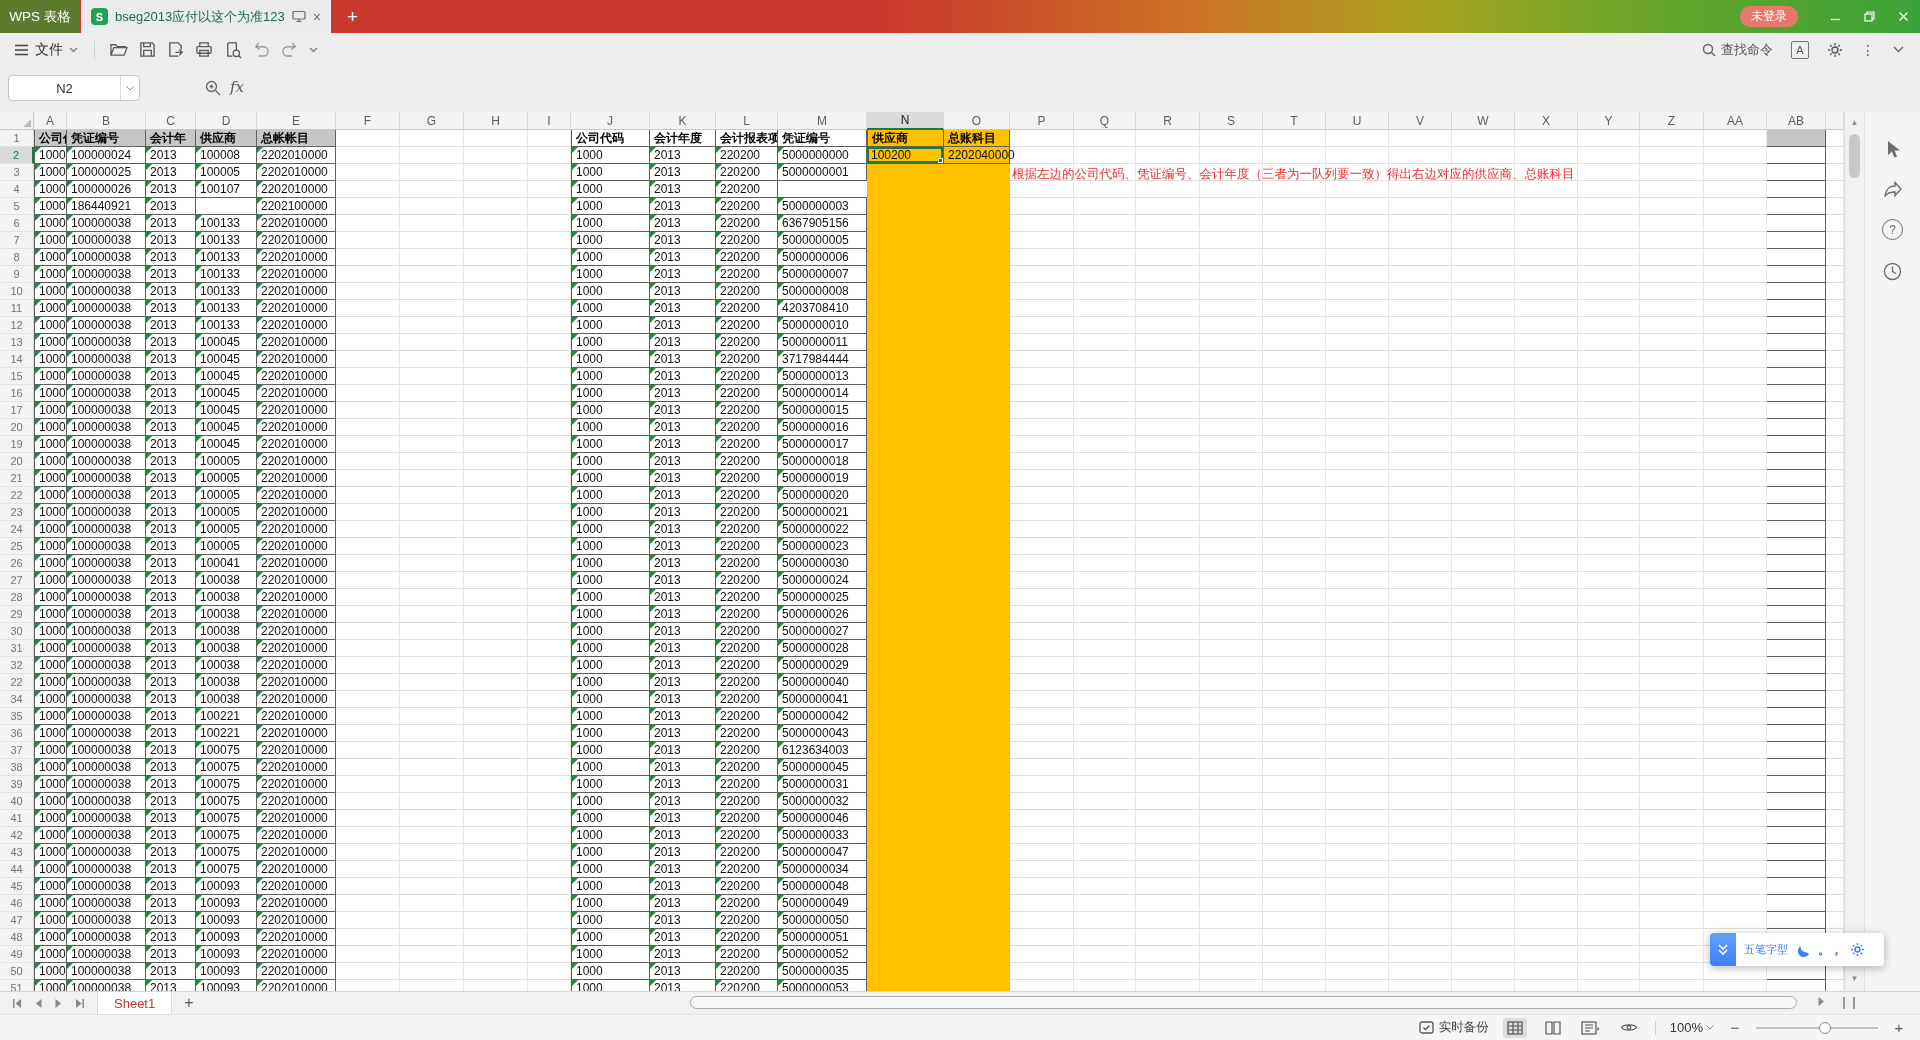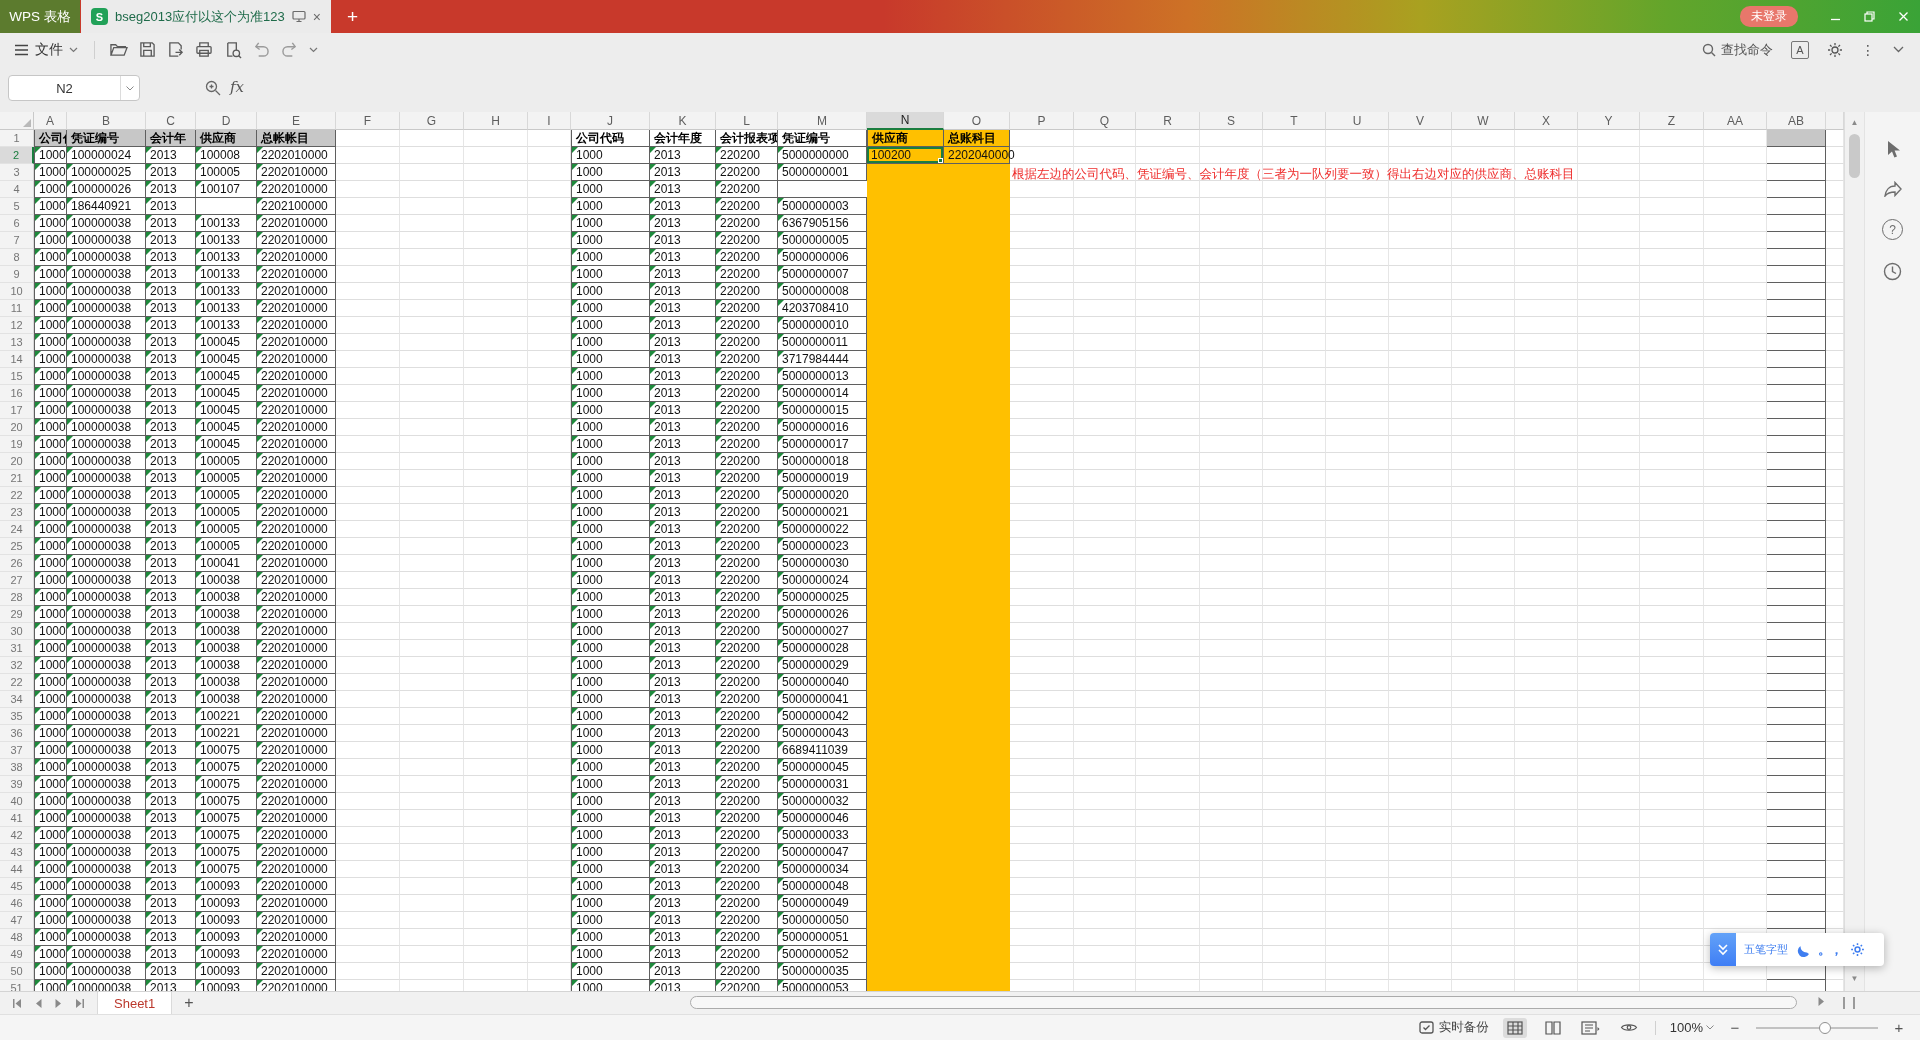--- a/index.html
+++ b/index.html
@@ -1446,21 +1446,21 @@
       <div class="g-cell dark tri" style="width: 50px;">2013</div>
       <div class="g-cell dark tri" style="width: 61px;">100075</div>
       <div class="g-cell dark tri" style="width: 79px;">2202010000</div>
       <div class="g-cell" style="width: 64px;"></div>
       <div class="g-cell" style="width: 64px;"></div>
       <div class="g-cell" style="width: 64px;"></div>
       <div class="g-cell" style="width: 43px;"></div>
       <div class="g-cell dark first tri" style="width: 79px;">1000</div>
       <div class="g-cell dark tri" style="width: 66px;">2013</div>
       <div class="g-cell dark tri" style="width: 62px;">220200</div>
-      <div class="g-cell dark tri" style="width: 89px;">6689411039</div>
+      <div class="g-cell dark tri" style="width: 89px;">6123634003</div>
       <div class="g-cell orange plain" style="width: 77px;"></div>
       <div class="g-cell orange plain" style="width: 66px;"></div>
       <div class="g-cell" style="width: 64px;"></div>
       <div class="g-cell" style="width: 62px;"></div>
       <div class="g-cell" style="width: 64px;"></div>
       <div class="g-cell" style="width: 63px;"></div>
       <div class="g-cell" style="width: 63px;"></div>
       <div class="g-cell" style="width: 63px;"></div>
       <div class="g-cell" style="width: 63px;"></div>
       <div class="g-cell" style="width: 63px;"></div>

